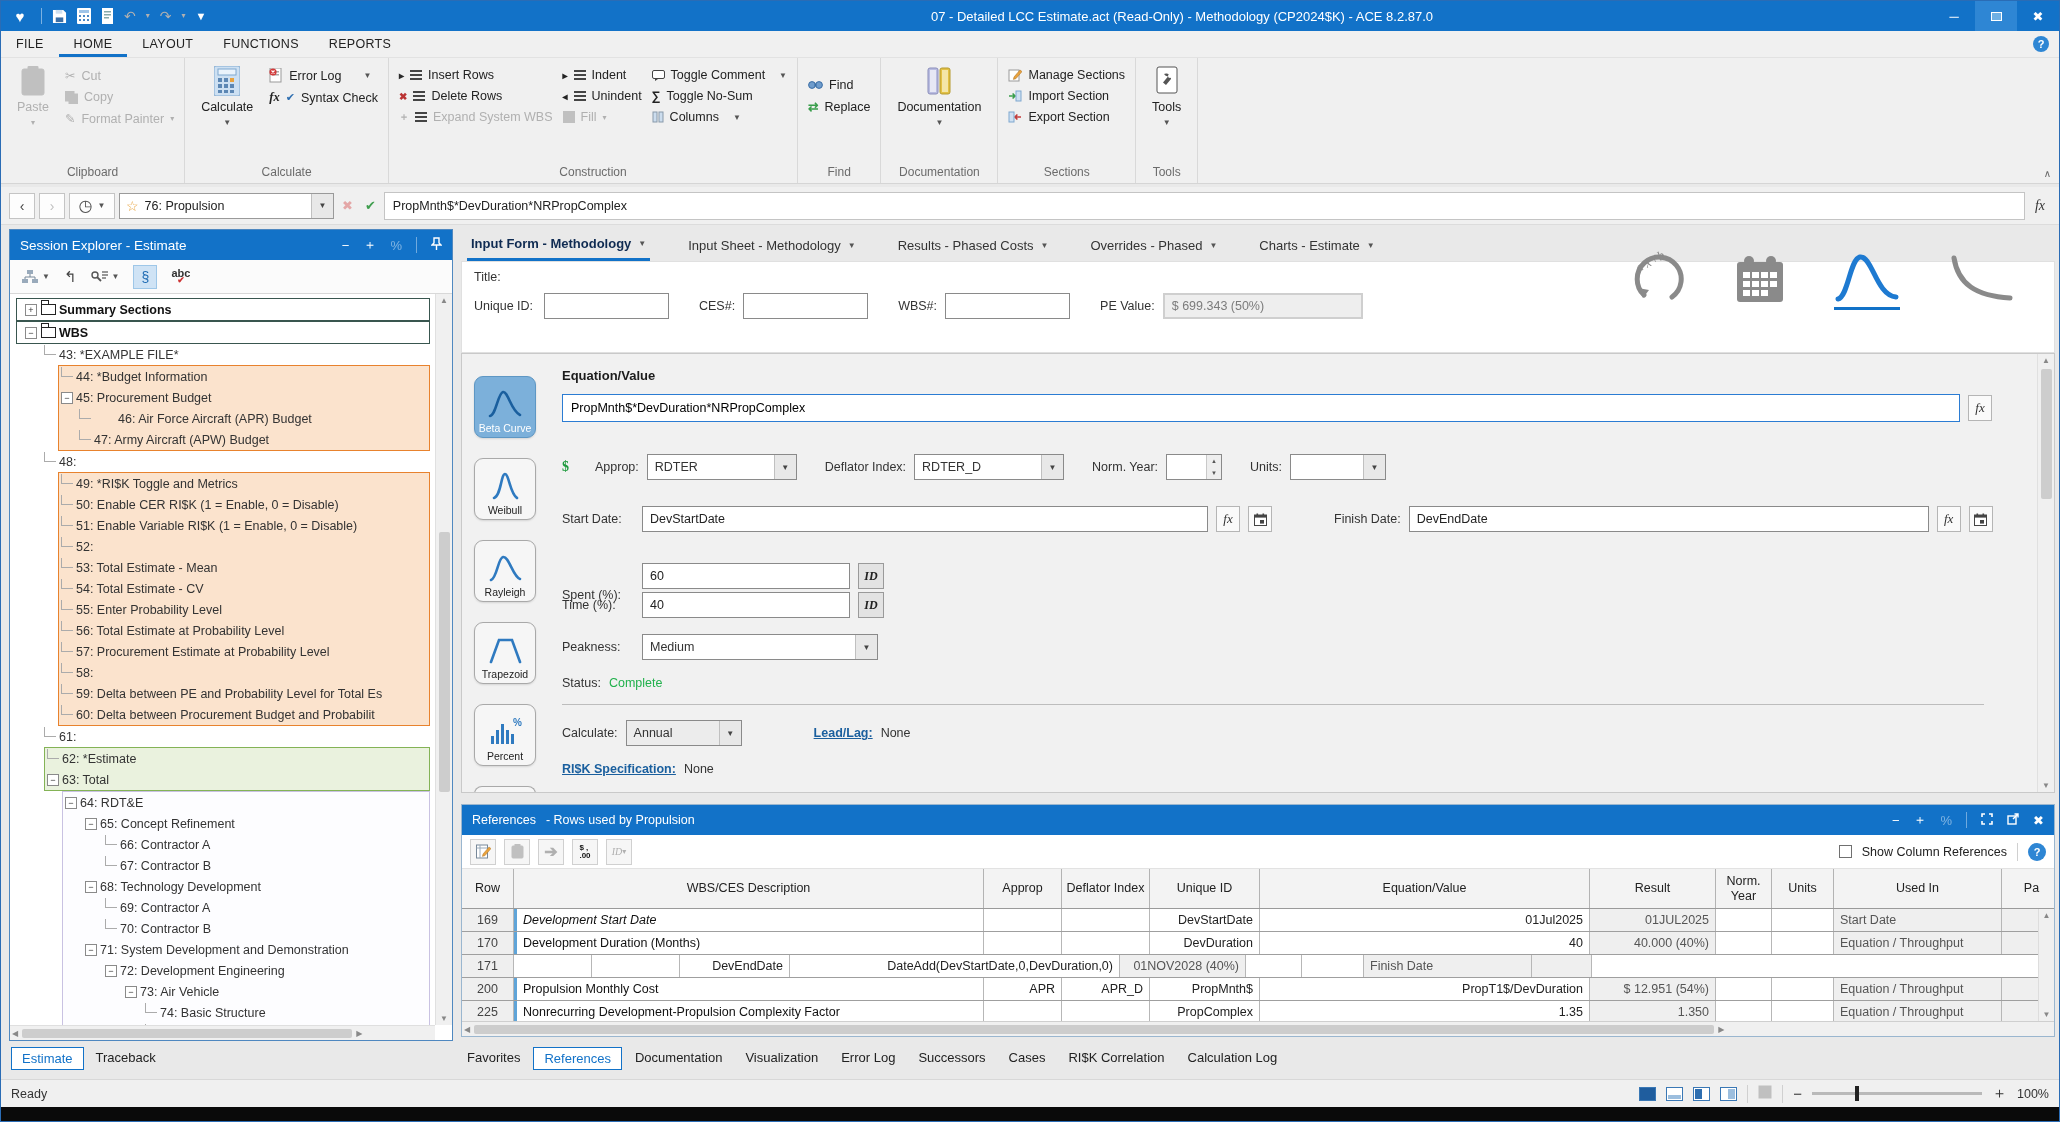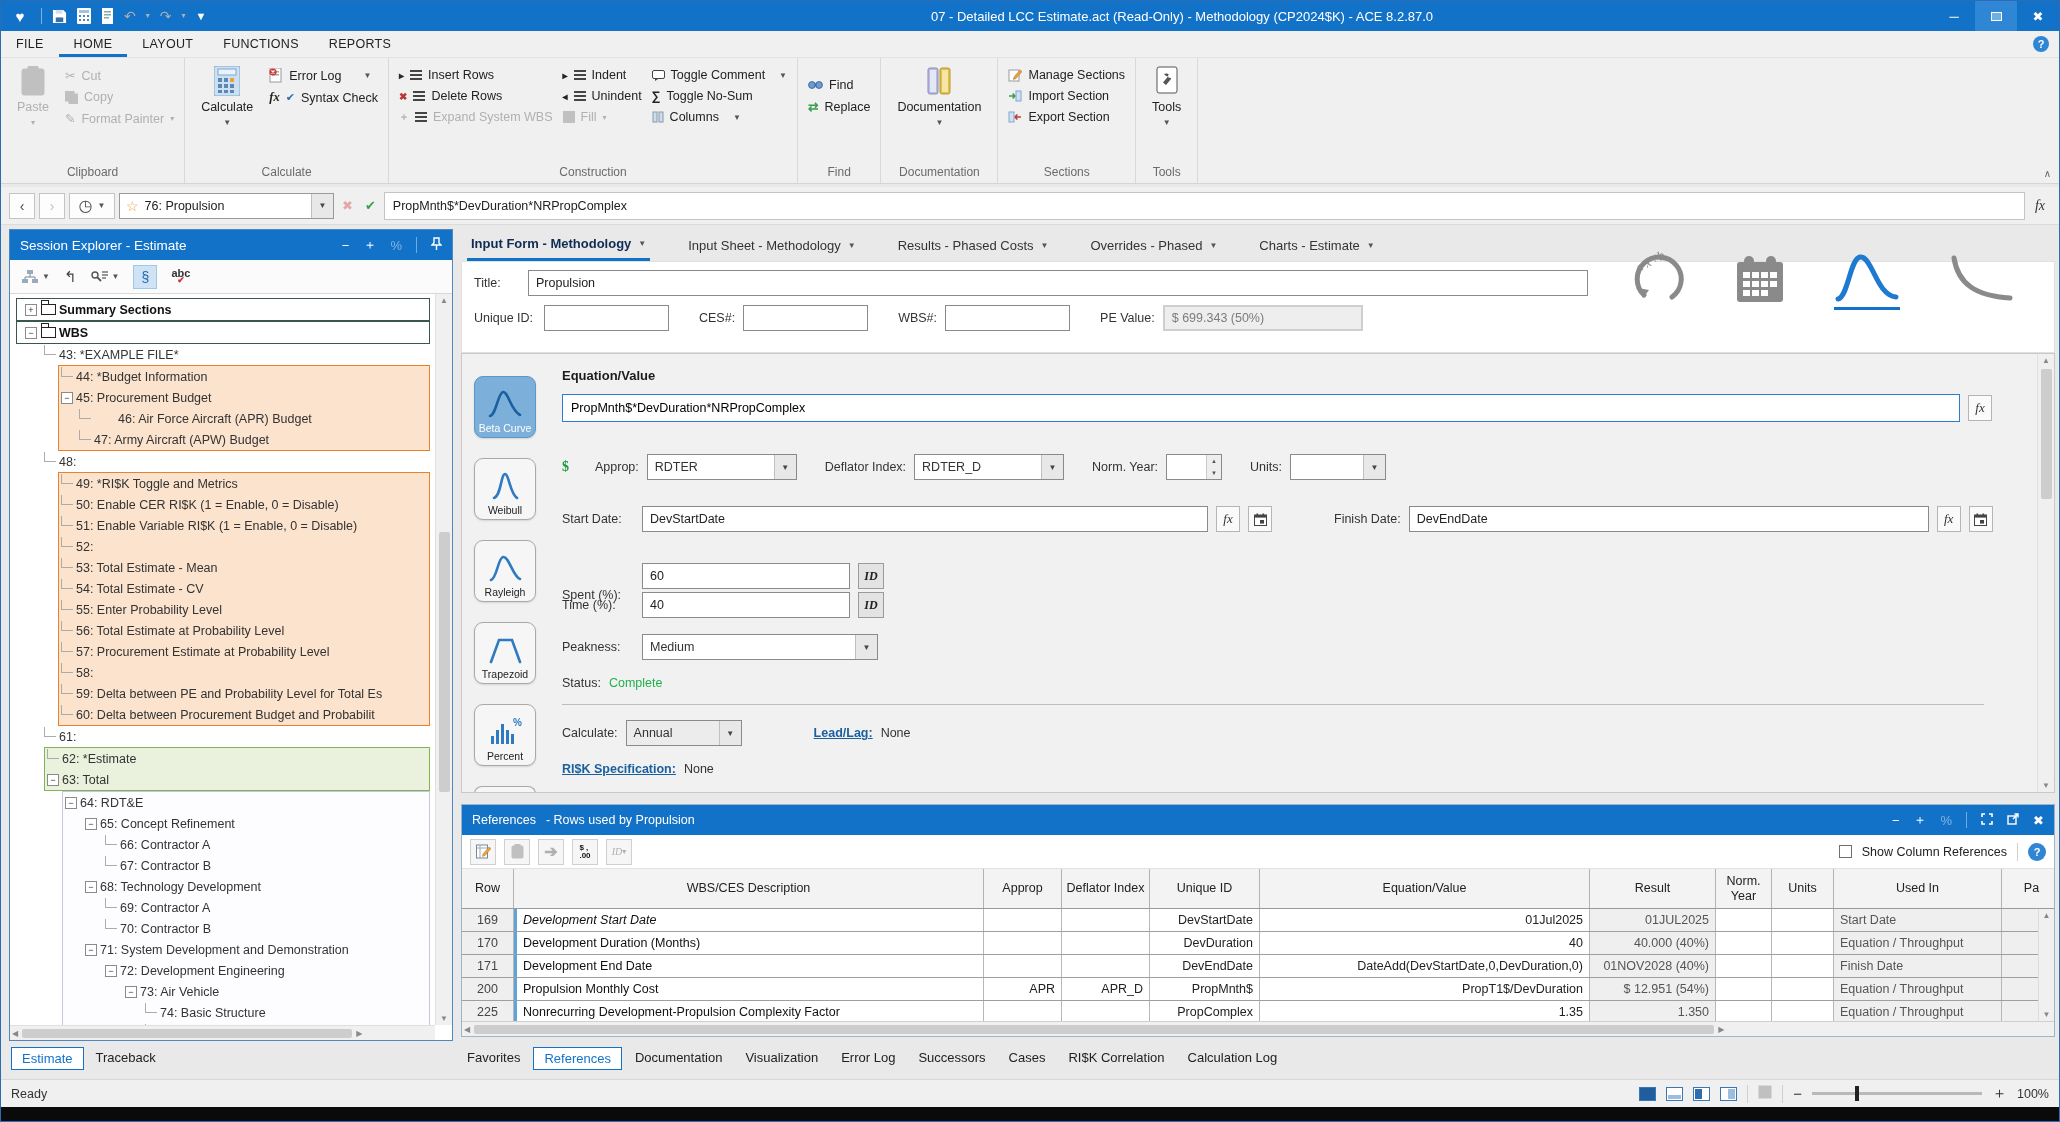--- a/index.html
+++ b/index.html
@@ -729,21 +729,20 @@
         </div>
         <div class="mtab">
           <span>Charts - Estimate</span>
           <span class="caret">▼</span>
         </div>
       </div>
 
     <div class="form-header">
       <div class="fh-row">
         <span class="flabel" style="width:46px;">Title:</span>
-        <input class="tinput" style="width: 1060px;" value="Propulsion">
       </div>
       <div class="fh-row">
         <span class="flabel" style="width:62px;">Unique ID:</span>
         <input class="tinput" style="width: 125px;" value="">
         <span class="flabel" style="margin-left:22px;">CES#:</span>
         <input class="tinput" style="width: 125px;" value="">
         <span class="flabel" style="margin-left:22px;">WBS#:</span>
         <input class="tinput" style="width: 125px;" value="">
         <span class="flabel" style="margin-left:22px;">PE Value:</span>
         <span class="tinput ro" style="width:200px;display:inline-flex;align-items:center;">$ 699.343 (50%)</span>
@@ -1024,21 +1023,20 @@
               <div class="c right" style="width: 110px;">DevDuration</div>
               <div class="c right" style="width: 330px;">40</div>
               <div class="c gray right" style="width: 126px;">40.000 (40%)</div>
               <div class="c" style="width: 56px;"></div>
               <div class="c" style="width: 62px;"></div>
               <div class="c gray" style="width: 168px;">Equation / Throughput</div>
               <div class="c gray" style="width: 60px;"></div>
             </div>
             <div class="rt-row">
               <div class="c num" style="width: 52px;">171</div>
-              <div class="c desc" style="width: 470px;">Development End Date</div>
               <div class="c right" style="width: 78px;"></div>
               <div class="c right" style="width: 88px;"></div>
               <div class="c right" style="width: 110px;">DevEndDate</div>
               <div class="c right" style="width: 330px;">DateAdd(DevStartDate,0,DevDuration,0)</div>
               <div class="c gray right" style="width: 126px;">01NOV2028 (40%)</div>
               <div class="c" style="width: 56px;"></div>
               <div class="c" style="width: 62px;"></div>
               <div class="c gray" style="width: 168px;">Finish Date</div>
               <div class="c gray" style="width: 60px;"></div>
             </div>

